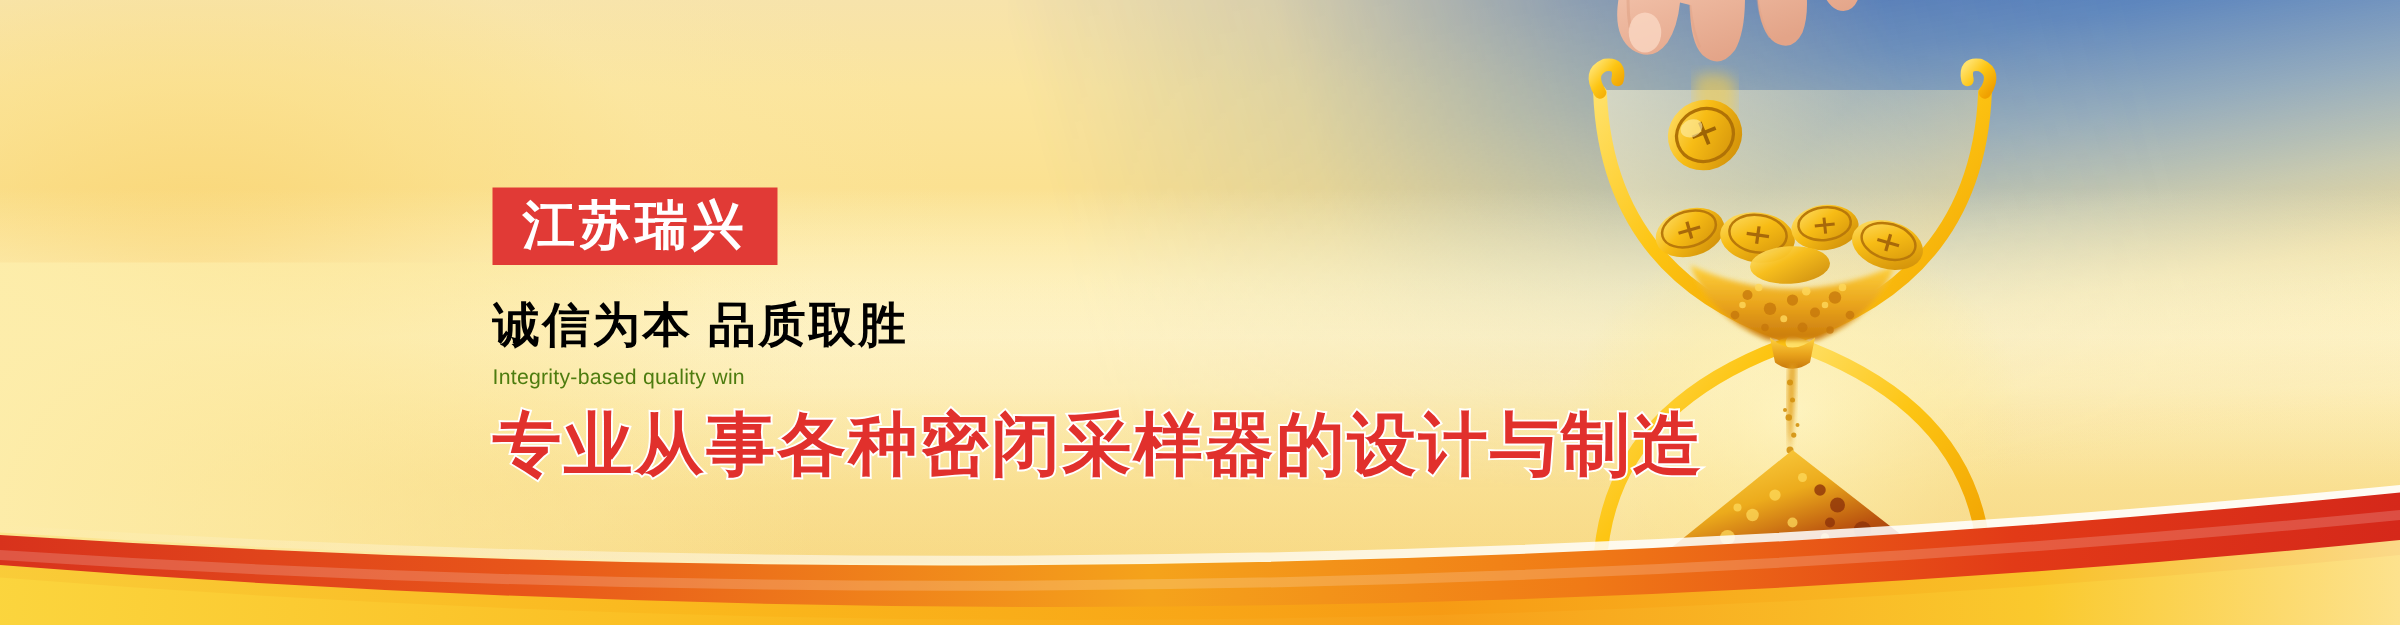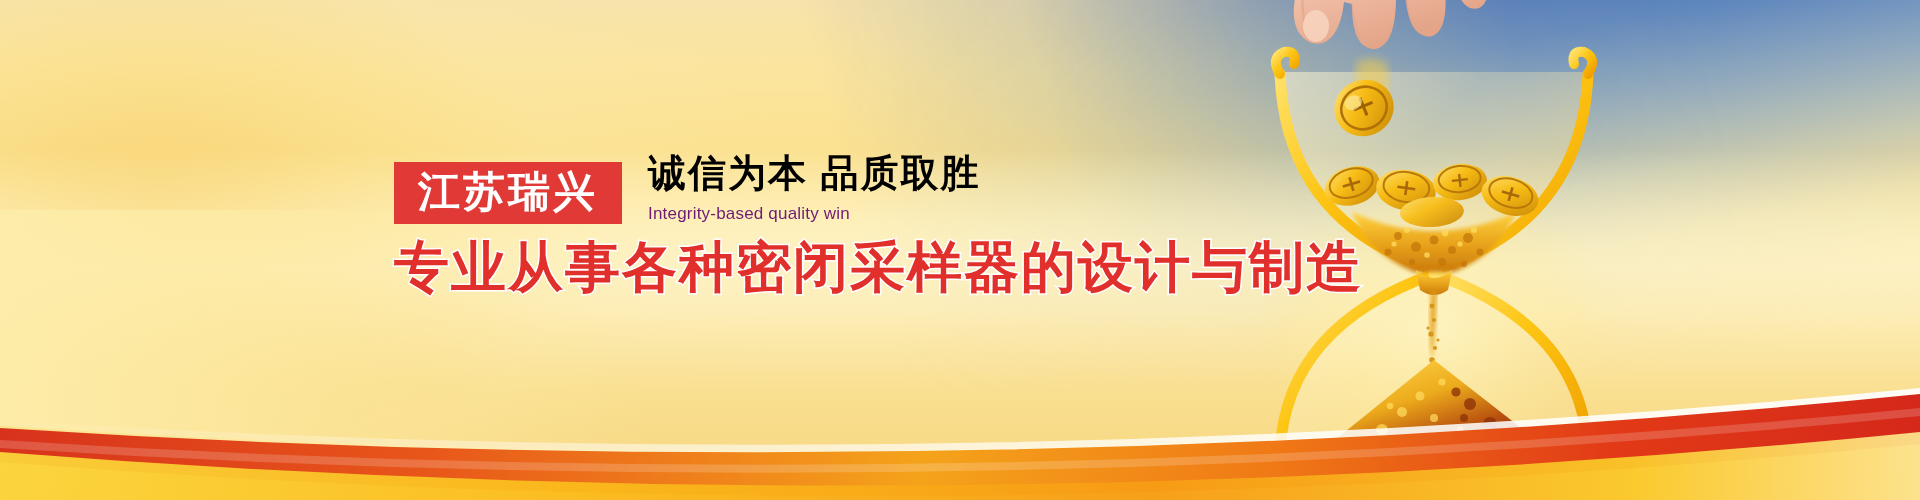--- a/index.html
+++ b/index.html
@@ -140,22 +140,23 @@
   
   .copy {
     position: absolute;
     left: 394px;
     top: 150px;
     width: 900px;
   }
 
   .row-top {
     display: flex;
-    align-items: flex-end;
+    align-items: flex-start;
     gap: 26px;
+    flex-direction: column;
   }
 
   .badge {
     display: inline-flex;
     align-items: center;
     justify-content: center;
     background: #e13a36;
     color: #ffffff;
     font-size: 42px;
     font-weight: 700;
@@ -175,21 +176,21 @@
   .slogan-cn {
     color: #000000;
     font-size: 38px;
     font-weight: 700;
     letter-spacing: 2px;
     line-height: 1.12;
     white-space: nowrap;
   }
 
   .slogan-en {
-    color: #701a75;
+    color: #4d7c0f;
     font-size: 17px;
     font-weight: 400;
     letter-spacing: 0.2px;
     margin-top: 9px;
     white-space: nowrap;
   }
 
   .headline {
     margin-top: 14px;
     color: #e1302c;

